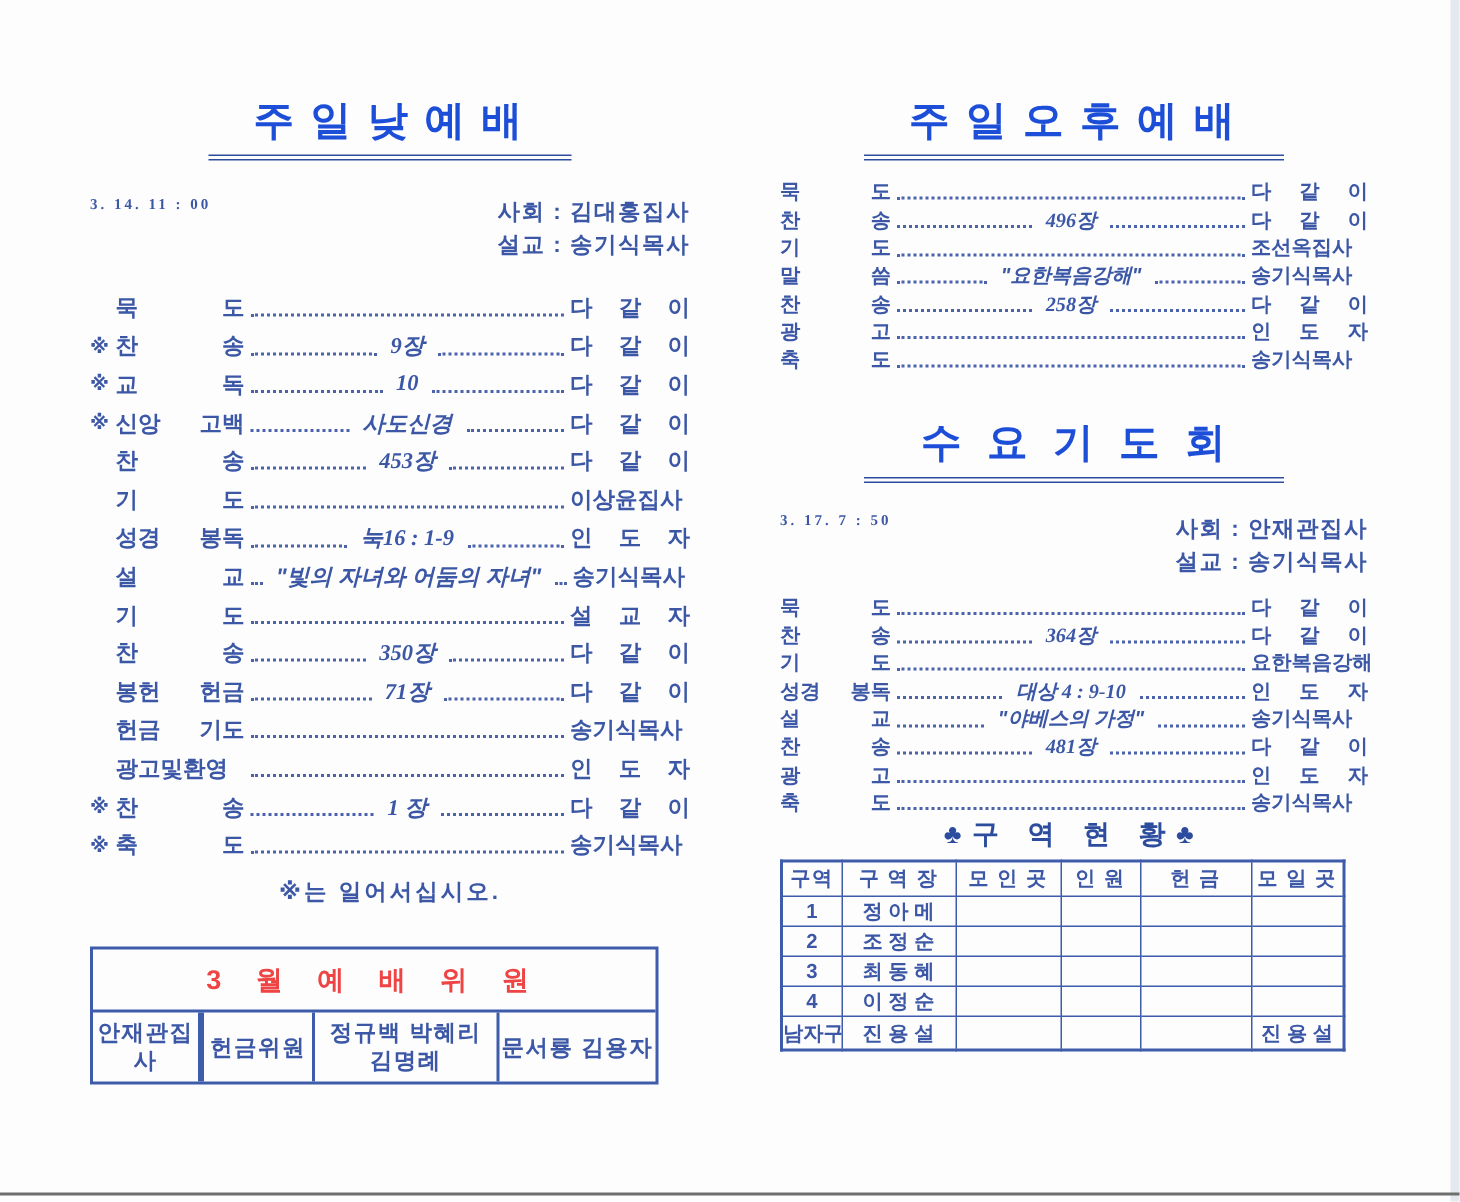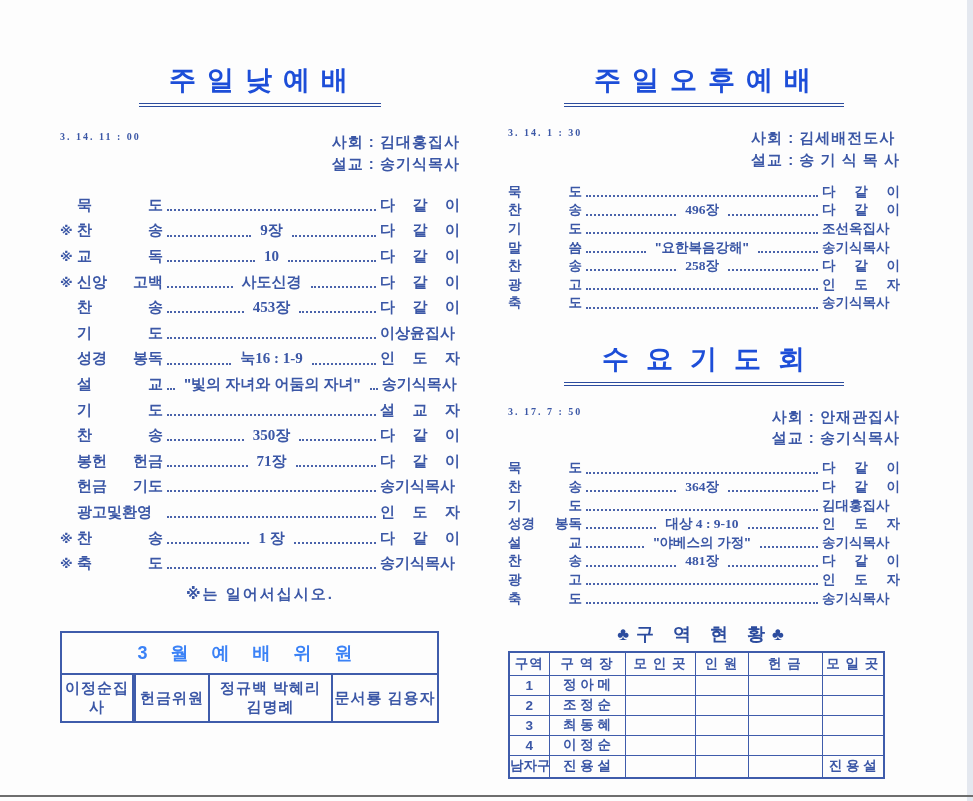--- a/index.html
+++ b/index.html
@@ -7,59 +7,59 @@
     width:973px;height:801px;position:relative;overflow:hidden;
     background:#fdfdfd;
     font-family:"Liberation Sans","DejaVu Sans",sans-serif;
     color:#3b57a6;
   }
   .scan-edge-right{position:absolute;top:0;right:0;width:6px;height:100%;background:#e4e8ef;}
   .scan-edge-bottom{position:absolute;left:0;bottom:4px;width:100%;height:2px;background:#6e6e6e;}
 
   .col{position:absolute;top:62px;}
   .col-left{left:60px;width:400px;}
-  .col-right{left:508px;width:392px;}
+  .col-right{left:520px;width:392px;}
 
   .svc-title-wrap{text-align:center;}
   .svc-title{
     display:inline-block;font-size:27px;font-weight:bold;color:#1d4ed8;
     letter-spacing:11px;padding:0 22px 5px 30px;
     border-bottom:4px double #2c4c9e;white-space:nowrap;
   }
   .svc-title.wide{letter-spacing:17px;padding-left:38px;}
 
   .meta{display:flex;justify-content:space-between;align-items:flex-start;margin-top:24px;}
   .meta .date{font-family:"Liberation Serif","DejaVu Serif",serif;font-size:10px;font-weight:bold;letter-spacing:2px;}
   .meta .officiants{font-size:15px;font-weight:bold;line-height:1.45;text-align:left;letter-spacing:1px;}
 
   .order-list{margin-top:18px;}
   .order-row{display:flex;align-items:center;height:25.6px;font-size:15px;font-weight:bold;}
   .order-row.small{height:18.6px;font-size:13.5px;}
   .mark{width:17px;flex:0 0 17px;font-size:13px;}
   .olabel{flex:0 0 86px;width:86px;text-align:justify;text-align-last:justify;white-space:nowrap;}
   .order-row.small .olabel{flex-basis:74px;width:74px;}
   .dots{flex:1 1 0;border-bottom:2px dotted #4a63ab;height:0.62em;margin:0 4px;min-width:8px;}
-  .ocenter{padding:0 5px;white-space:nowrap;font-family:"Liberation Serif","DejaVu Serif",serif;}
+  .ocenter{padding:0 5px;white-space:nowrap;font-family:"Liberation Serif","DejaVu Serif",serif;font-style:italic;}
   .ocenter.em{font-family:"Liberation Sans","DejaVu Sans",sans-serif;font-weight:bold;}
   .oname{flex:0 0 80px;width:80px;text-align:justify;text-align-last:justify;white-space:nowrap;}
   .order-row.small .oname{flex-basis:78px;width:78px;}
 
   .stand-note{margin-top:9px;text-align:center;font-size:15px;font-weight:bold;letter-spacing:2px;}
 
   .committee{margin-top:27px;width:375px;border:2.5px solid #3f5cab;}
   .committee-title{height:40px;line-height:40px;text-align:center;font-size:18px;font-weight:bold;
-    letter-spacing:9px;border-bottom:2px solid #3f5cab;color:#3b82f6;}
+    letter-spacing:9px;border-bottom:2px solid #3f5cab;color:#ef4444;}
   .committee-cells{display:flex;height:46px;}
   .committee-cell{display:flex;align-items:center;justify-content:center;font-size:15px;font-weight:bold;
     border-left:2px solid #3f5cab;text-align:center;letter-spacing:1px;}
   .committee-cell:first-child{border-left:none;}
   .committee-cell.thick{border-left:4px solid #3f5cab;}
   .cc-0{flex:0 0 70px;} .cc-1{flex:1 1 auto;} .cc-2{flex:0 0 72px;} .cc-3{flex:0 0 104px;}
 
-  .district-title{margin-top:14px;text-align:center;font-size:18px;font-weight:bold;
+  .district-title{text-align:center;font-size:18px;font-weight:bold;
     letter-spacing:7px;color:#2c4c9e;}
   table.district{margin-top:5px;width:375px;border-collapse:collapse;table-layout:fixed;}
   table.district th,table.district td{
     border:1.5px solid #3f5cab;text-align:center;font-size:13.5px;font-weight:bold;
     padding:0;height:19px;overflow:hidden;white-space:nowrap;color:#3b57a6;}
   table.district{border:2.5px solid #3f5cab;}
   table.district th{height:22px;letter-spacing:1px;}
   table.district tr:last-child td{height:21px;}
   td.tiny{font-size:10px;letter-spacing:0;}
 </style>
@@ -188,38 +188,31 @@
         <span class="olabel">축 도</span>
         <span class="dots"></span>
         <span class="oname">송기식목사</span>
       </div>
     </div>
   <div class="stand-note">※는 일어서십시오.</div>
 
   <div class="committee">
     <div class="committee-title">3 월 예 배 위 원</div>
     <div class="committee-cells">
-      <div class="committee-cell cc-0">이정순집사</div>
+      <div class="committee-cell cc-0">안재관집사</div>
       <div class="committee-cell cc-2 thick">헌금위원</div>
       <div class="committee-cell cc-1">정규백 박혜리 김명례</div>
       <div class="committee-cell cc-3">문서룡 김용자</div>
     </div>
   </div>
 </div>
 
 <div class="col col-right">
   <div class="svc-title-wrap">
     <span class="svc-title">주일오후예배</span>
-  </div>
-  <div class="meta" style="margin-top:20px">
-    <span class="date">3. 14.  1 : 30</span>
-    <span class="officiants">
-      <span>사회 : 김세배전도사</span><br>
-      <span>설교 : 송 기 식 목 사</span>
-    </span>
   </div>
   <div class="order-list" style="margin-top:12px" id="svc0-order">
       <div class="order-row small">
         <span class="olabel">묵 도</span>
         <span class="dots"></span>
         <span class="oname">다 같 이</span>
       </div>
       <div class="order-row small">
         <span class="olabel">찬 송</span>
         <span class="dots"></span>
@@ -277,21 +270,21 @@
       <div class="order-row small">
         <span class="olabel">찬 송</span>
         <span class="dots"></span>
         <span class="ocenter">364장</span>
         <span class="dots"></span>
         <span class="oname">다 같 이</span>
       </div>
       <div class="order-row small">
         <span class="olabel">기 도</span>
         <span class="dots"></span>
-        <span class="oname">김대홍집사</span>
+        <span class="oname">요한복음강해</span>
       </div>
       <div class="order-row small">
         <span class="olabel">성경 봉독</span>
         <span class="dots"></span>
         <span class="ocenter">대상 4 : 9-10</span>
         <span class="dots"></span>
         <span class="oname">인 도 자</span>
       </div>
       <div class="order-row small">
         <span class="olabel">설 교</span>

